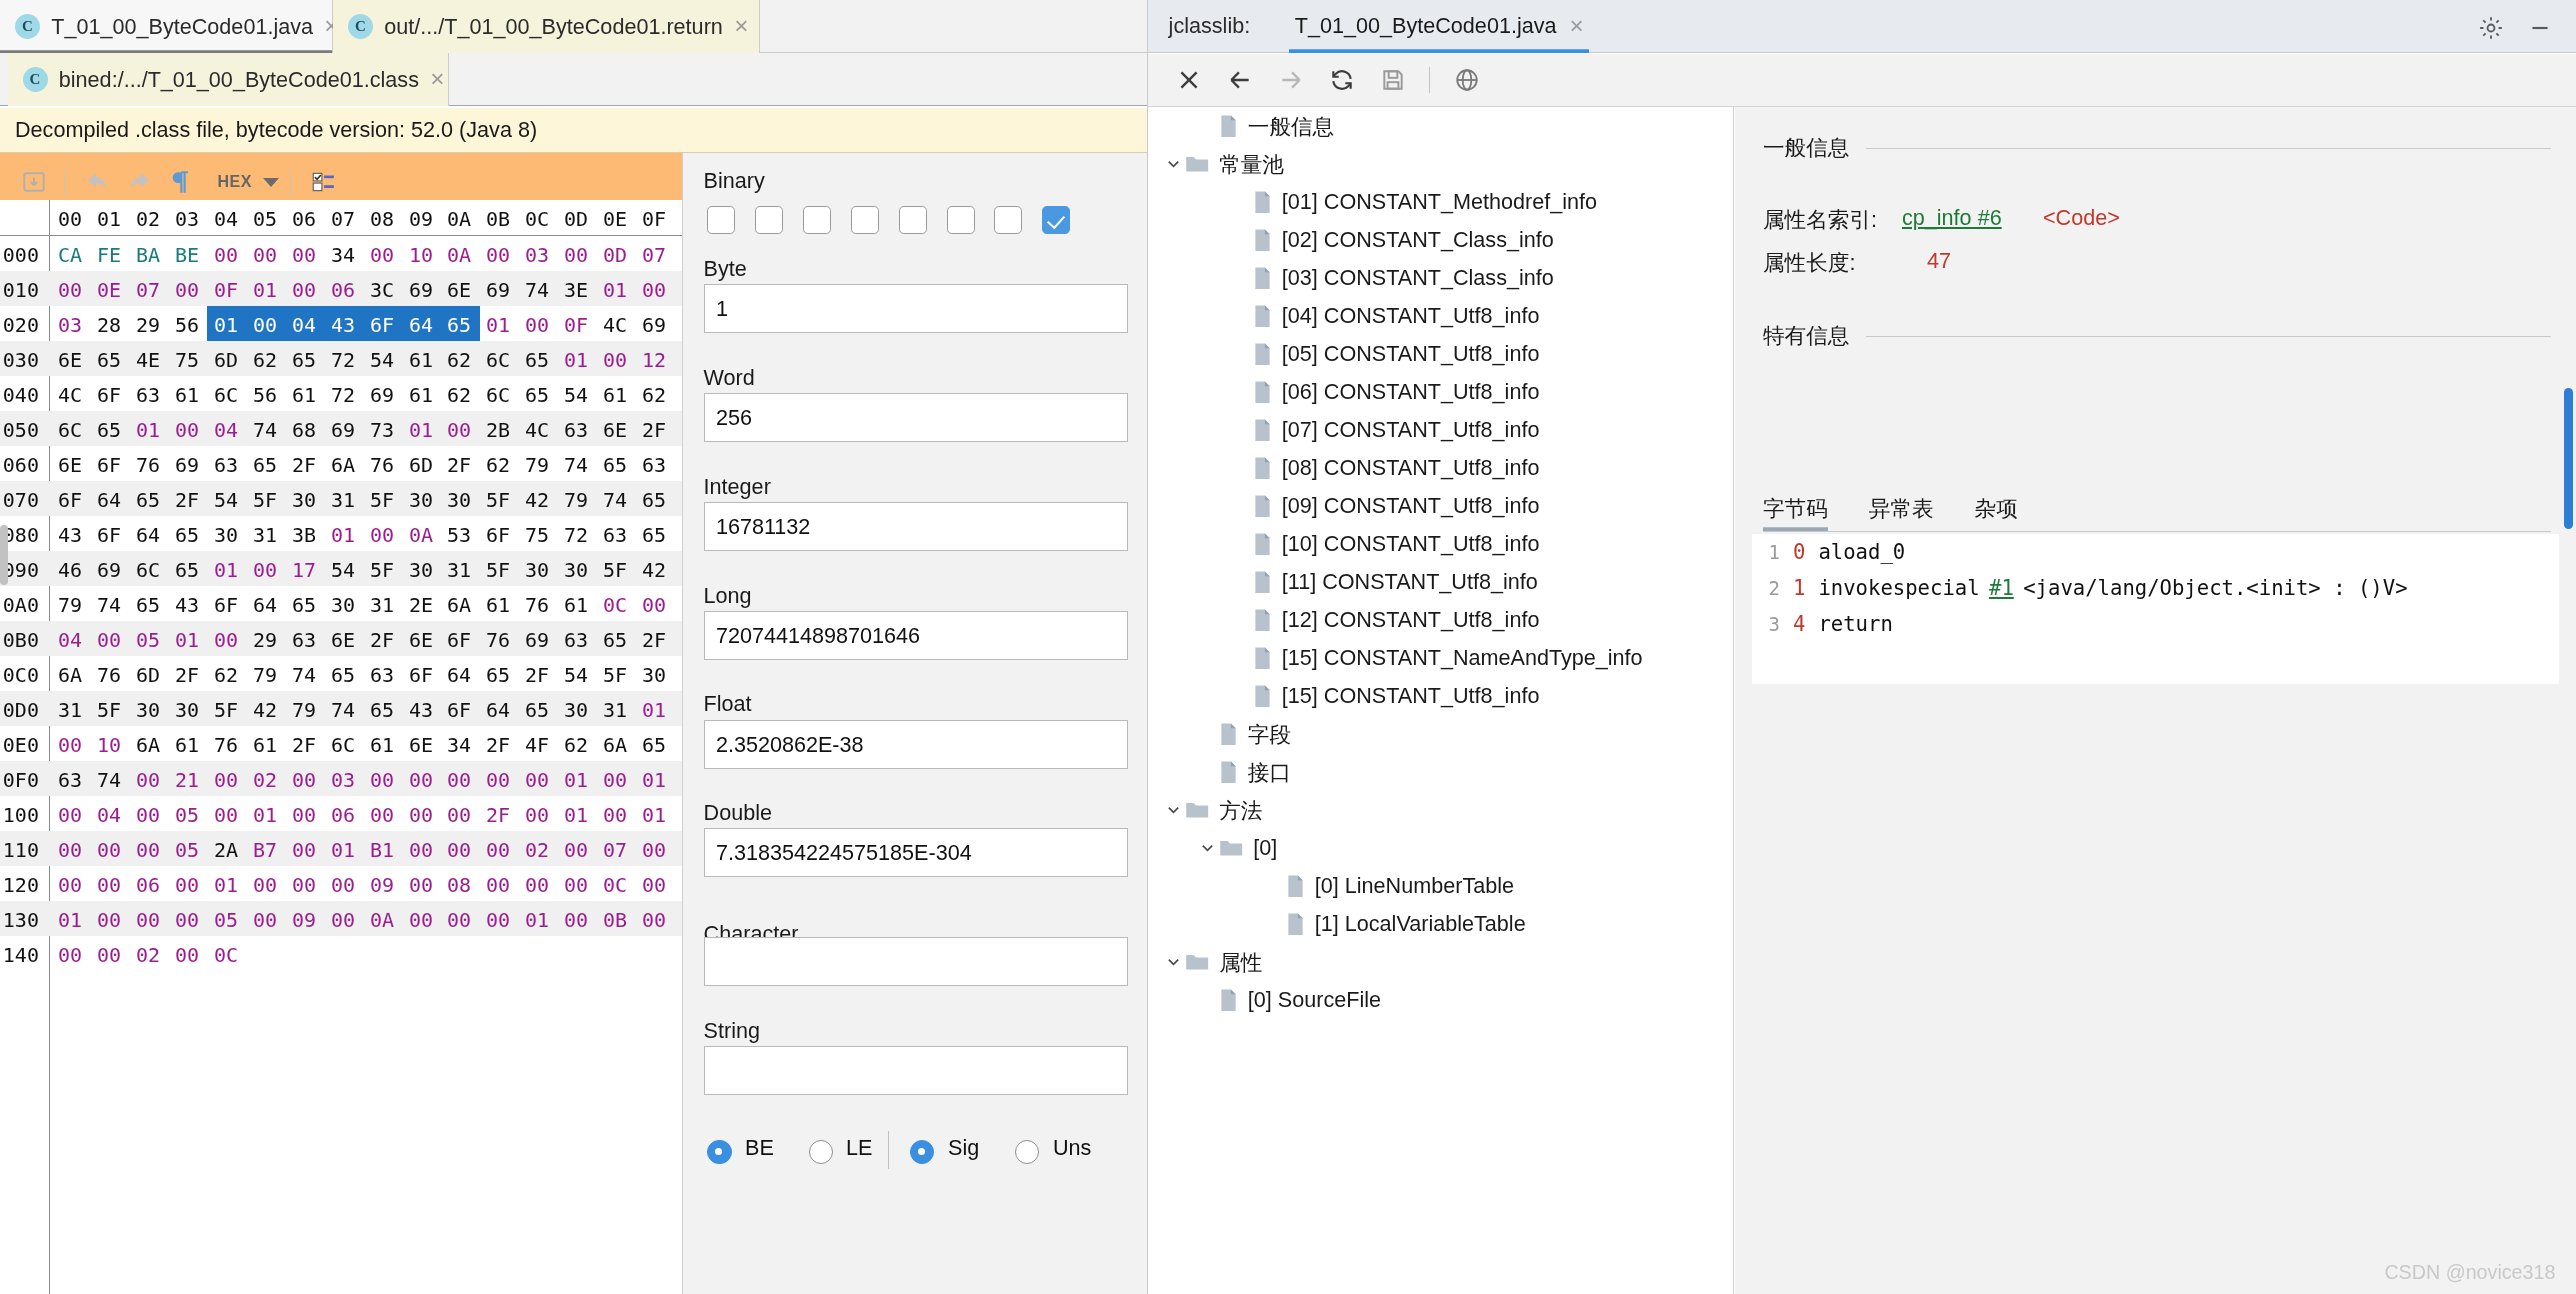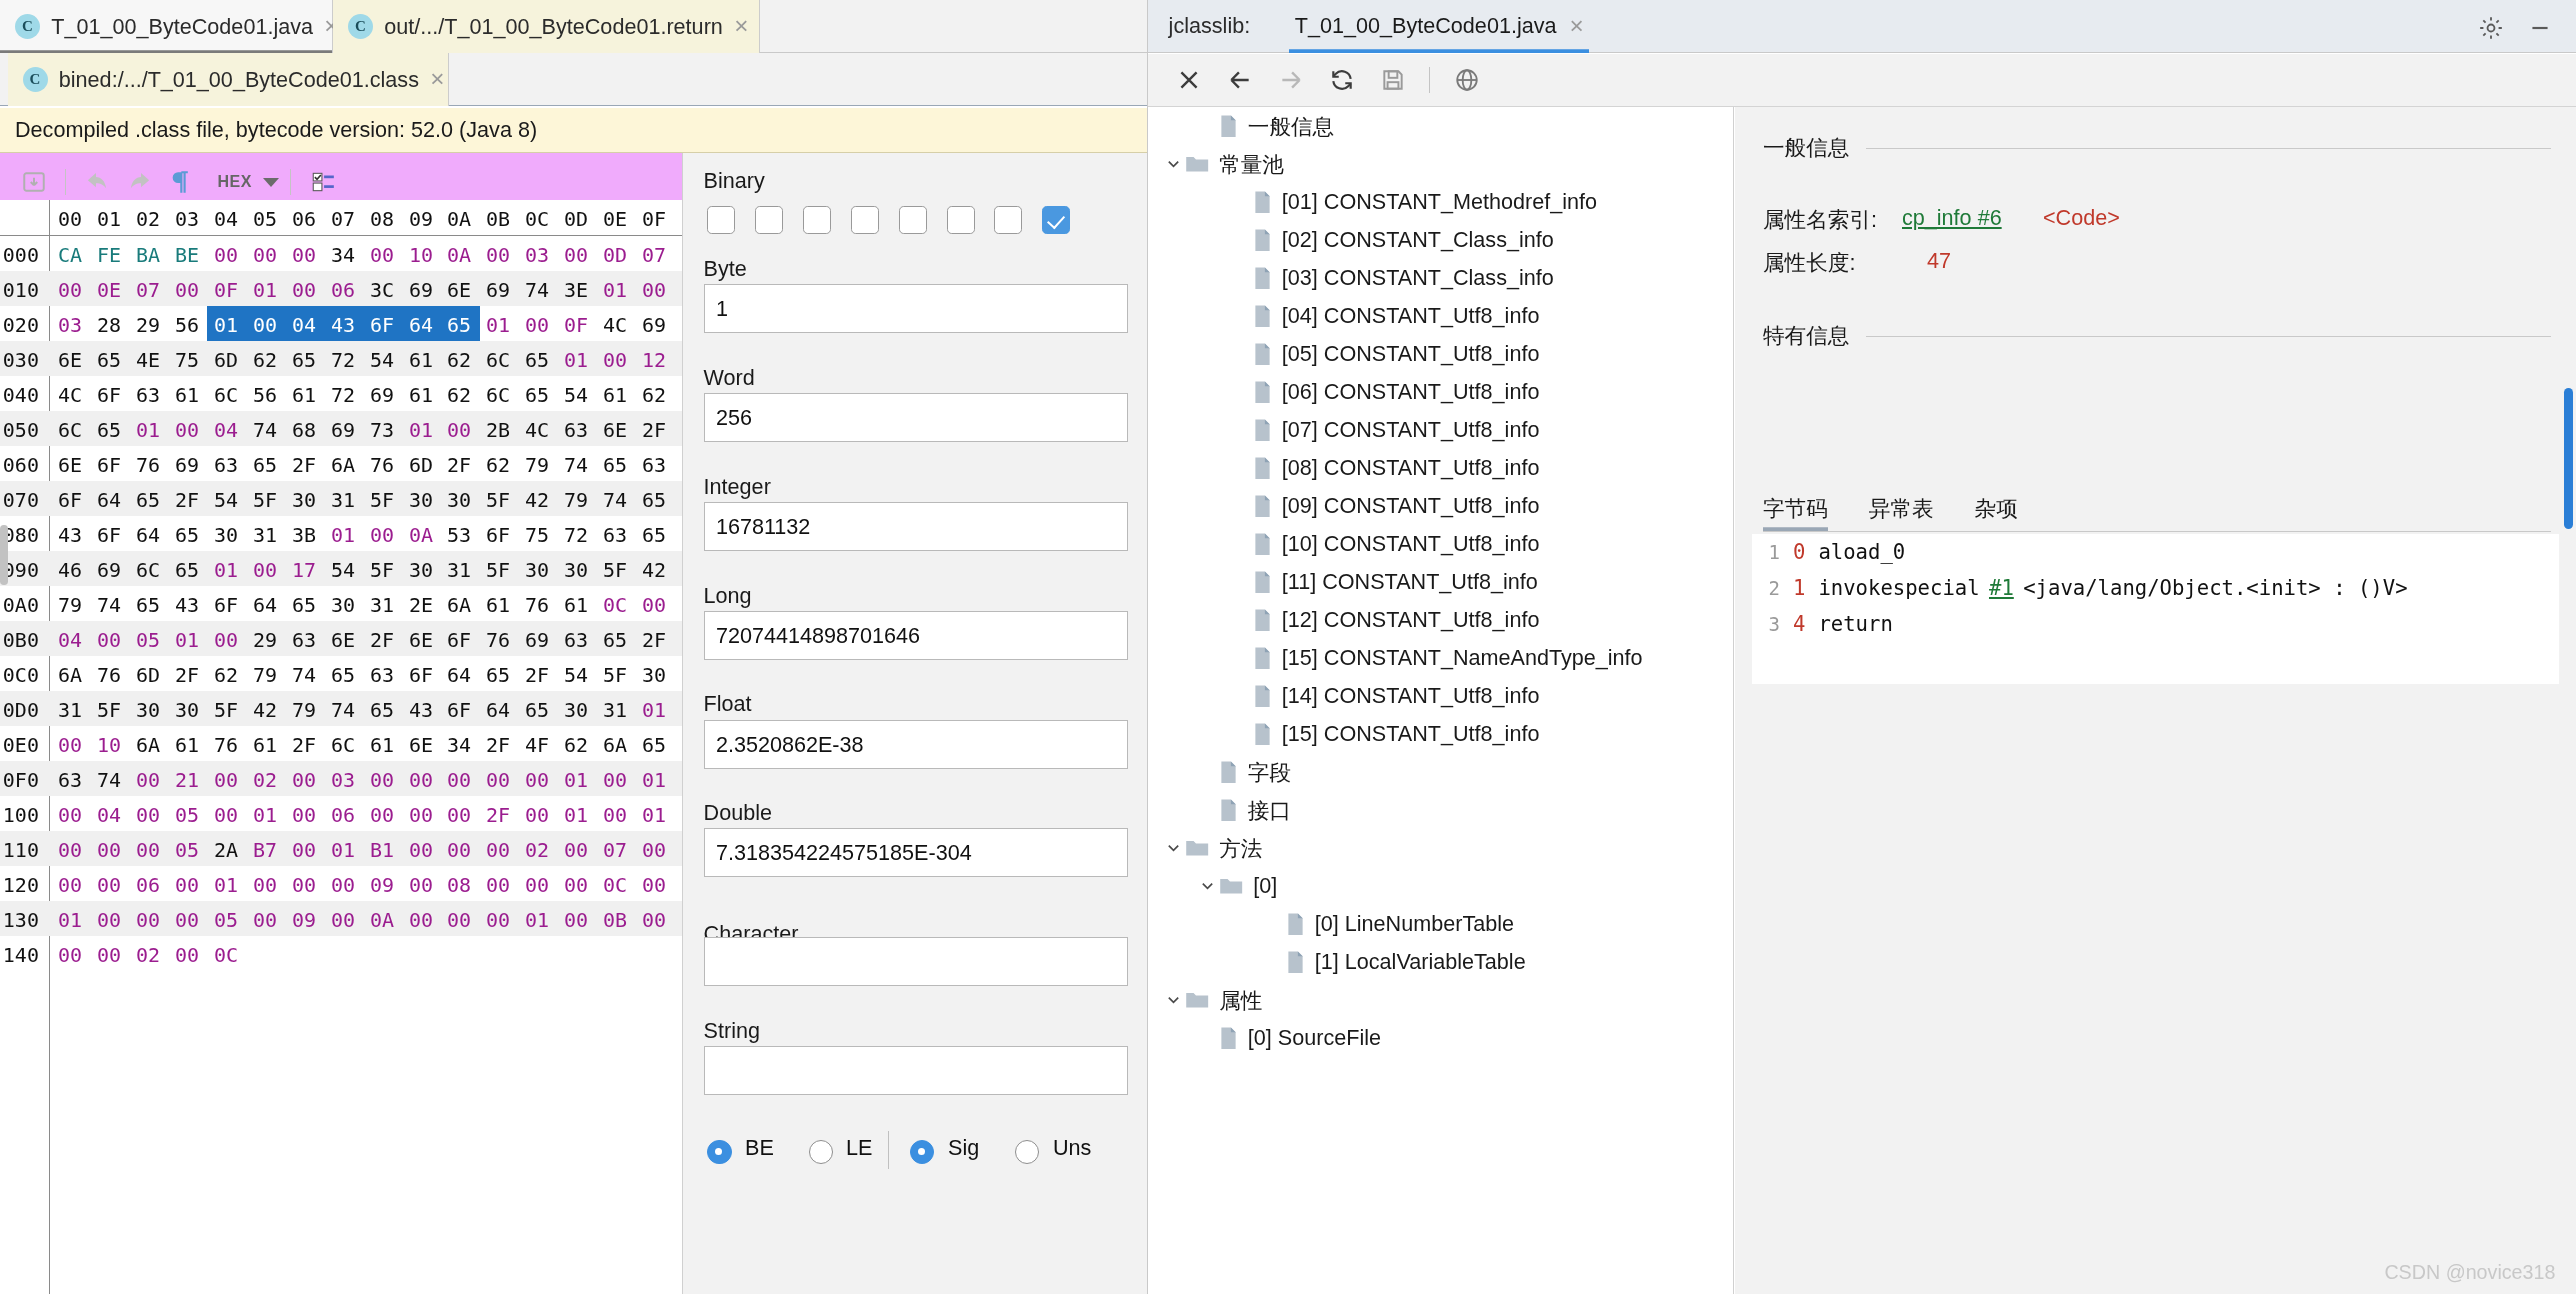--- a/index.html
+++ b/index.html
@@ -36,21 +36,21 @@
   .banner {
     position:absolute; left:0; top:108px; width:1147px; height:45px;
     background:#fdf6d8; border-bottom:0.9px solid #d6cfa8;
     display:flex; align-items:center; padding-left:15px;
     font-size:21.6px; color:#1a1a1a;
   }
 
   
   .hextoolbar {
     position:absolute; left:0; top:153px; width:682px; height:59px;
-    background:#f0abfc; border-bottom:0.9px solid #d4d4d4;
+    background:#fdba74; border-bottom:0.9px solid #d4d4d4;
     display:flex; align-items:center; gap:0px; padding-left:13px;
   }
   .tbtn { width:41px; height:38px; display:flex; align-items:center; justify-content:center; }
   .vsep { width:0.9px; height:26px; background:#c4c4c4; margin:0 11.3px; }
   .hexlabel { font-size:16px; color:#666; letter-spacing:0.5px; font-weight:600; }
   .caret-dn { width:0;height:0;border-left:8.4px solid transparent;border-right:8.4px solid transparent;border-top:9.4px solid #6b6b6b; margin-left:11.3px;}
 
   
   .hexview { position:absolute; left:0; top:200px; width:682px; height:1095px; background:#fff;
     font-family:"DejaVu Sans Mono", monospace; font-size:20px; }
@@ -858,29 +858,20 @@
           </svg>
           <span>[15] CONSTANT_NameAndType_info</span>
         </div>
         <div class="tnode">
           <span style="display:inline-block;width:81px"></span>
           <span class="chev"></span>
           <svg class="docicon" viewBox="0 0 16 20">
             <path d="M2 1h8l4 4v14H2z" fill="#b7c2cc"></path>
             <path d="M10 1v4h4z" fill="#8fa3b5"></path>
           </svg>
-          <span>[14] CONSTANT_Utf8_info</span>
-        </div>
-        <div class="tnode">
-          <span style="display:inline-block;width:81px"></span>
-          <span class="chev"></span>
-          <svg class="docicon" viewBox="0 0 16 20">
-            <path d="M2 1h8l4 4v14H2z" fill="#b7c2cc"></path>
-            <path d="M10 1v4h4z" fill="#8fa3b5"></path>
-          </svg>
           <span>[15] CONSTANT_Utf8_info</span>
         </div>
         <div class="tnode">
           <span style="display:inline-block;width:47px"></span>
           <span class="chev"></span>
           <svg class="docicon" viewBox="0 0 16 20">
             <path d="M2 1h8l4 4v14H2z" fill="#b7c2cc"></path>
             <path d="M10 1v4h4z" fill="#8fa3b5"></path>
           </svg>
           <span>字段</span>

